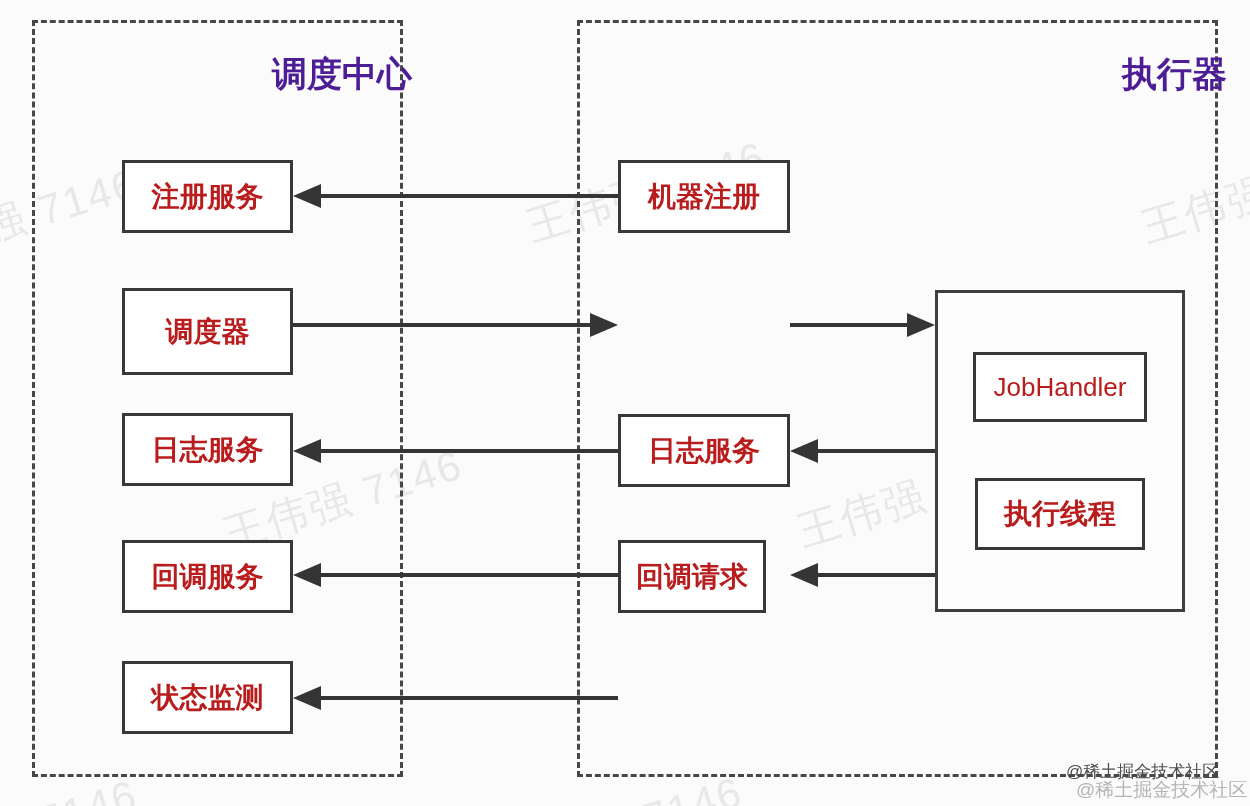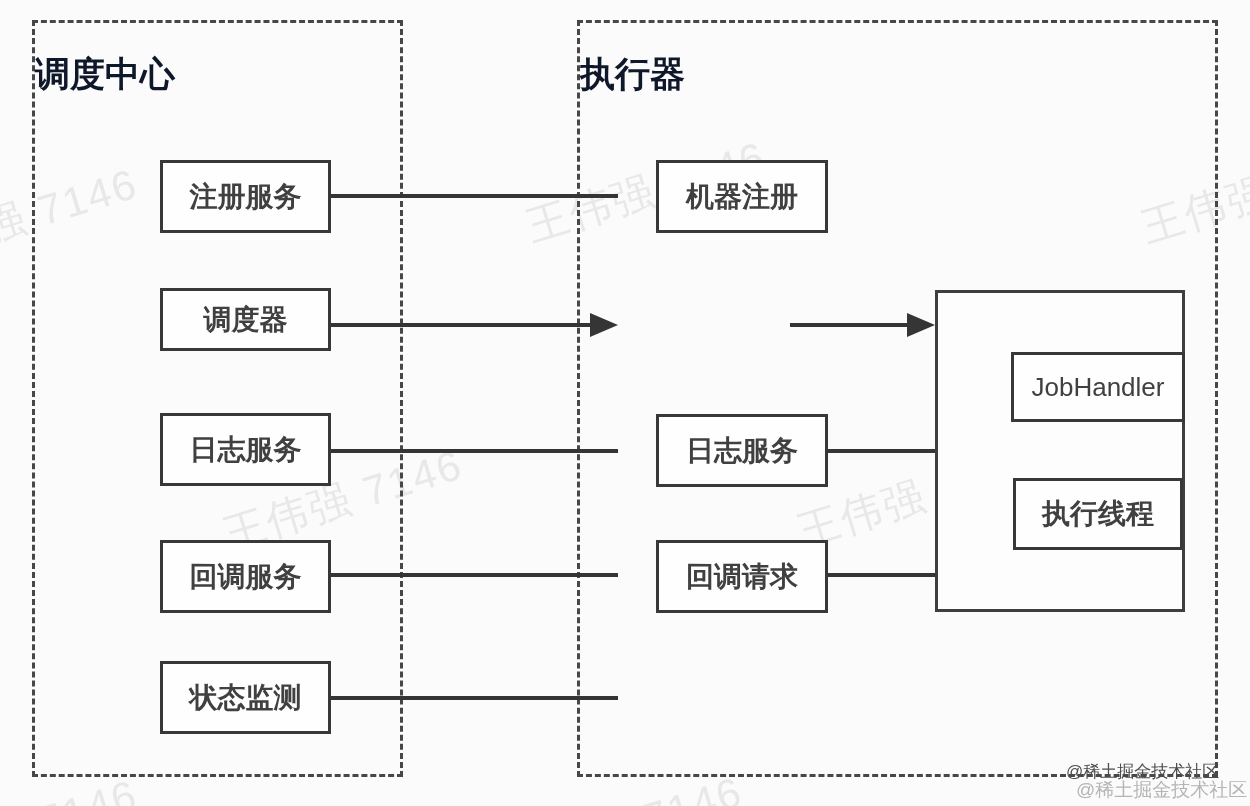--- a/index.html
+++ b/index.html
@@ -16,28 +16,28 @@
     transform:rotate(-17deg); transform-origin:left center;
     user-select:none; z-index:1; font-weight:400;
   }
   
   .panel {
     position:absolute; border:3px dashed #474747; z-index:2;
   }
   .panel-left  { left:32px;  top:20px; width:371px; height:757px; }
   .panel-right { left:577px; top:20px; width:641px; height:757px; }
   .panel-title {
-    position:absolute; top:28px; left:0; width:100%;
-    text-align:left; font-size:35px; font-weight:700; color:#0f172a;
+    position:absolute; top:28px; left:12px; width:100%;
+    text-align:right; font-size:35px; font-weight:700; color:#4c1d95;
   }
   
   .node {
     position:absolute; background:#fefefe; border:3px solid #383838;
     display:flex; align-items:center; justify-content:center;
-    font-size:28px; font-weight:600; color:#404040; z-index:4;margin-left:38px;
+    font-size:28px; font-weight:600; color:#b91c1c; z-index:4;
   }
   .node-plain { font-weight:400; font-size:26px; }
   .runtime-box {
     position:absolute; left:935px; top:290px; width:250px; height:322px;
     border:3px solid #3e3e3e; background:#fdfdfd; z-index:3;
   }
   
   .h-line { position:absolute; height:4px; background:#353535; z-index:3; }
   .head-left {
     position:absolute; width:0; height:0; z-index:3;
@@ -74,28 +74,28 @@
 
   <div class="panel panel-left">
     <div class="panel-title">调度中心</div>
   </div>
 
   <div class="panel panel-right">
     <div class="panel-title">执行器</div>
   </div>
 
   <div class="node" style="left:122px; top:160px; width:171px; height:73px;">注册服务</div>
-  <div class="node" style="left:122px; top:288px; width:171px; height:63px;">调度器</div>
+  <div class="node" style="left:122px; top:288px; width:171px; height:87px;">调度器</div>
   <div class="node" style="left:122px; top:413px; width:171px; height:73px;">日志服务</div>
   <div class="node" style="left:122px; top:661px; width:171px; height:73px;">状态监测</div>
   <div class="node" style="left:122px; top:540px; width:171px; height:73px;">回调服务</div>
 
   <div class="node" style="left:618px; top:160px; width:172px; height:73px;">机器注册</div>
   <div class="node" style="left:618px; top:414px; width:172px; height:73px;">日志服务</div>
-  <div class="node" style="left:618px; top:540px; width:172px; height:73px;">回调请求</div>
+  <div class="node" style="left:618px; top:540px; width:148px; height:73px;">回调请求</div>
 
   <div class="runtime-box"></div>
   <div class="node" style="left:975px; top:478px; width:170px; height:72px;">执行线程</div>
   <div class="node node-plain" style="left:973px; top:352px; width:174px; height:70px;">JobHandler</div>
 
   <div class="h-line" style="left:318px; top:194px; width:300px;"></div>
   <div class="head-left" style="left:293px; top:184px;"></div>
 
   <div class="h-line" style="left:293px; top:323px; width:300px;"></div>
   <div class="head-right" style="left:590px; top:313px;"></div>

